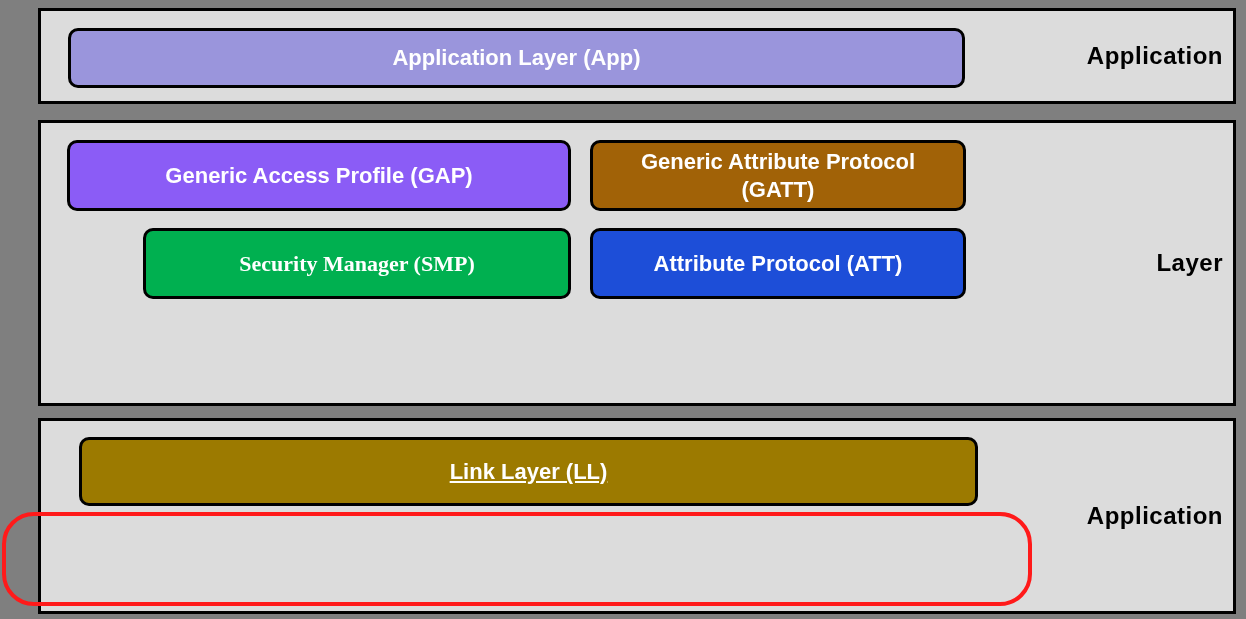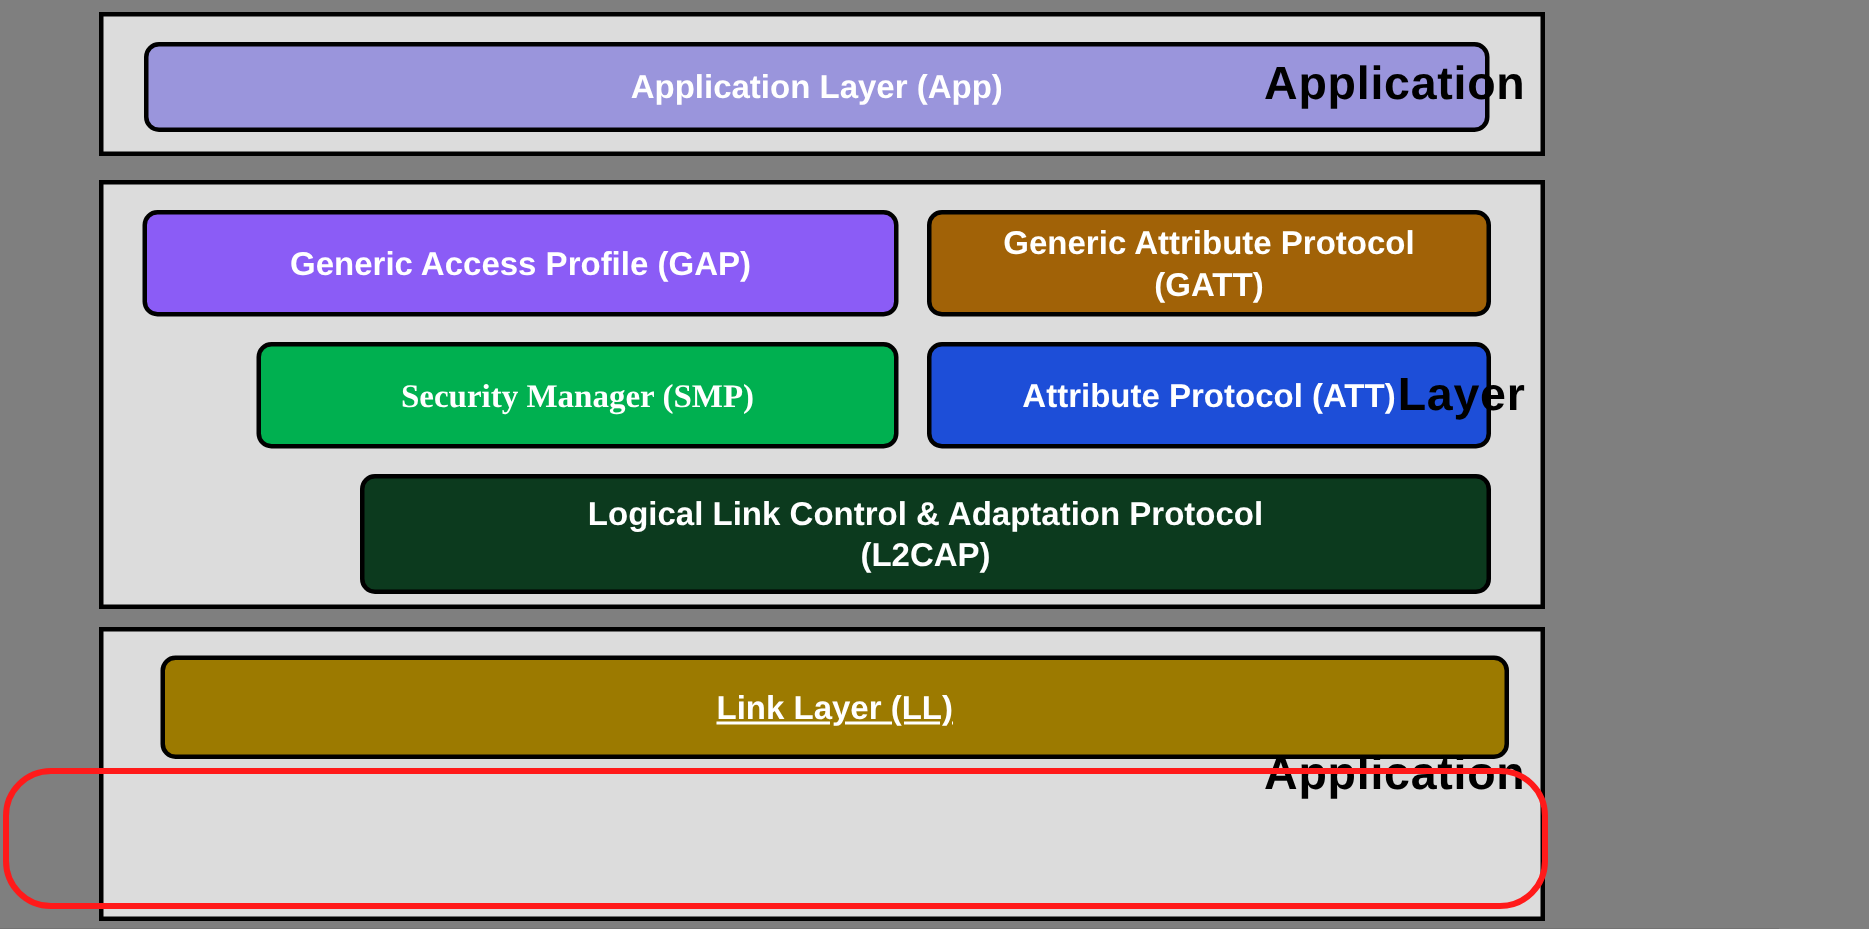--- a/index.html
+++ b/index.html
@@ -10,24 +10,23 @@
   .canvas {
     position: relative;
     width: 1246px;
     height: 619px;
     overflow: hidden;
     font-family: "Liberation Sans", sans-serif;
   }
   .panel {
     position: absolute;
     left: 38px;
-    width: 964px;
+    width: 1198px;
     border: 3px solid #000;
     box-sizing: border-box;
-    margin-left: 28px;
   }
   .panel-app  { top: 8px;   height: 96px;  }
   .panel-host { top: 120px; height: 286px; }
   .panel-ctrl { top: 418px; height: 196px; }
 
   .box {
     position: absolute;
     box-sizing: border-box;
     border: 3px solid #000;
     border-radius: 10px;
@@ -48,21 +47,21 @@
   .box-att   { left: 549px; top: 105px; width: 376px; height: 71px; }
   .box-l2cap { left: 171px; top: 193px; width: 754px; height: 80px; }
   .box-ll    { left: 38px;  top: 16px;  width: 899px; height: 69px; text-decoration: underline; }
   .box-phy   { left: 26px;  top: 106px; width: 899px; height: 63px; }
 
   .section-label {
     position: absolute;
     right: 10px;
     top: 50%;
     transform: translateY(-50%);
-    font-size: 31px;
+    font-size: 24px;
     font-weight: bold;
     color: #000;
     letter-spacing: 0.5px;
   }
   .highlight {
     position: absolute;
     left: 2px;
     top: 512px;
     width: 1030px;
     height: 94px;
@@ -83,22 +82,20 @@
     <div class="box box-app" style="background: rgb(154, 149, 220);">Application Layer (App)</div>
     <div class="section-label">Application</div>
   </section>
 
   <section class="panel panel-host" style="background: rgb(220, 220, 220);">
     <div class="box box-gap" style="background: #8b5cf6;">Generic Access Profile (GAP)</div>
     <div class="box box-gatt" style="background: #a16207;">Generic Attribute Protocol
 (GATT)</div>
     <div class="box box-smp" style="background: rgb(0, 176, 80);">Security Manager (SMP)</div>
     <div class="box box-att" style="background: #1d4ed8;">Attribute Protocol (ATT)</div>
-    <div class="box box-l2cap" style="background: rgb(12, 58, 30);">Logical Link Control &amp; Adaptation Protocol
-(L2CAP)</div>
     <div class="section-label">Layer</div>
   </section>
 
   <section class="panel panel-ctrl" style="background: rgb(220, 220, 220);">
     <div class="box box-ll" style="background: rgb(156, 122, 0);">Link Layer (LL)</div>
     <div class="section-label">Application</div>
   </section>
 
   <div class="highlight" style="border-color: rgb(255, 26, 26);"></div>
 

